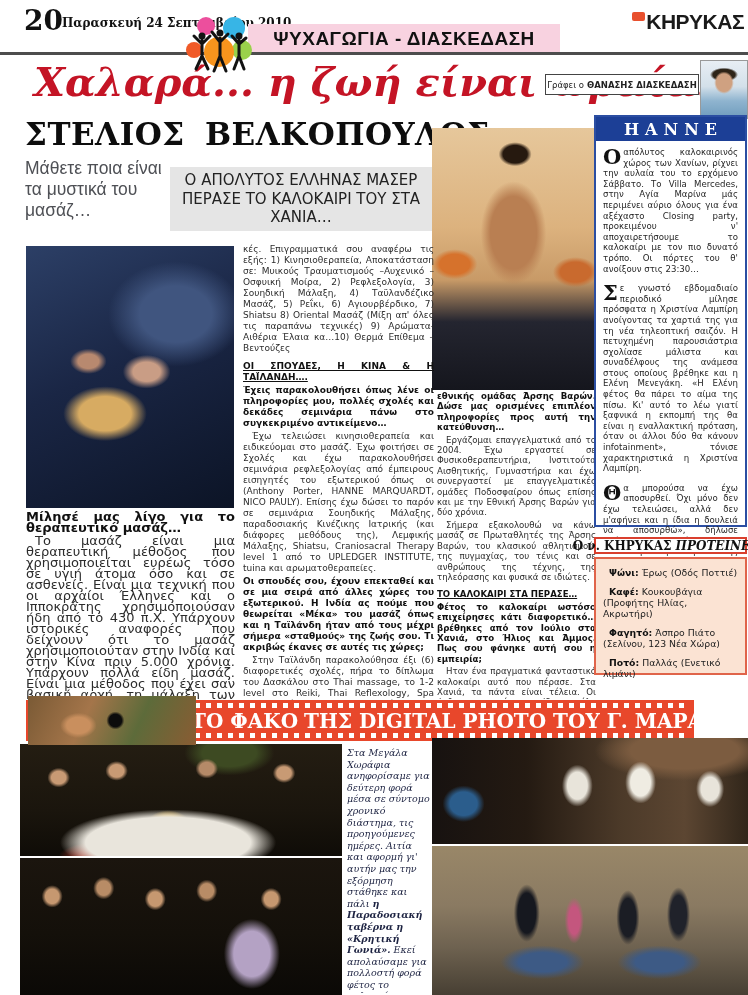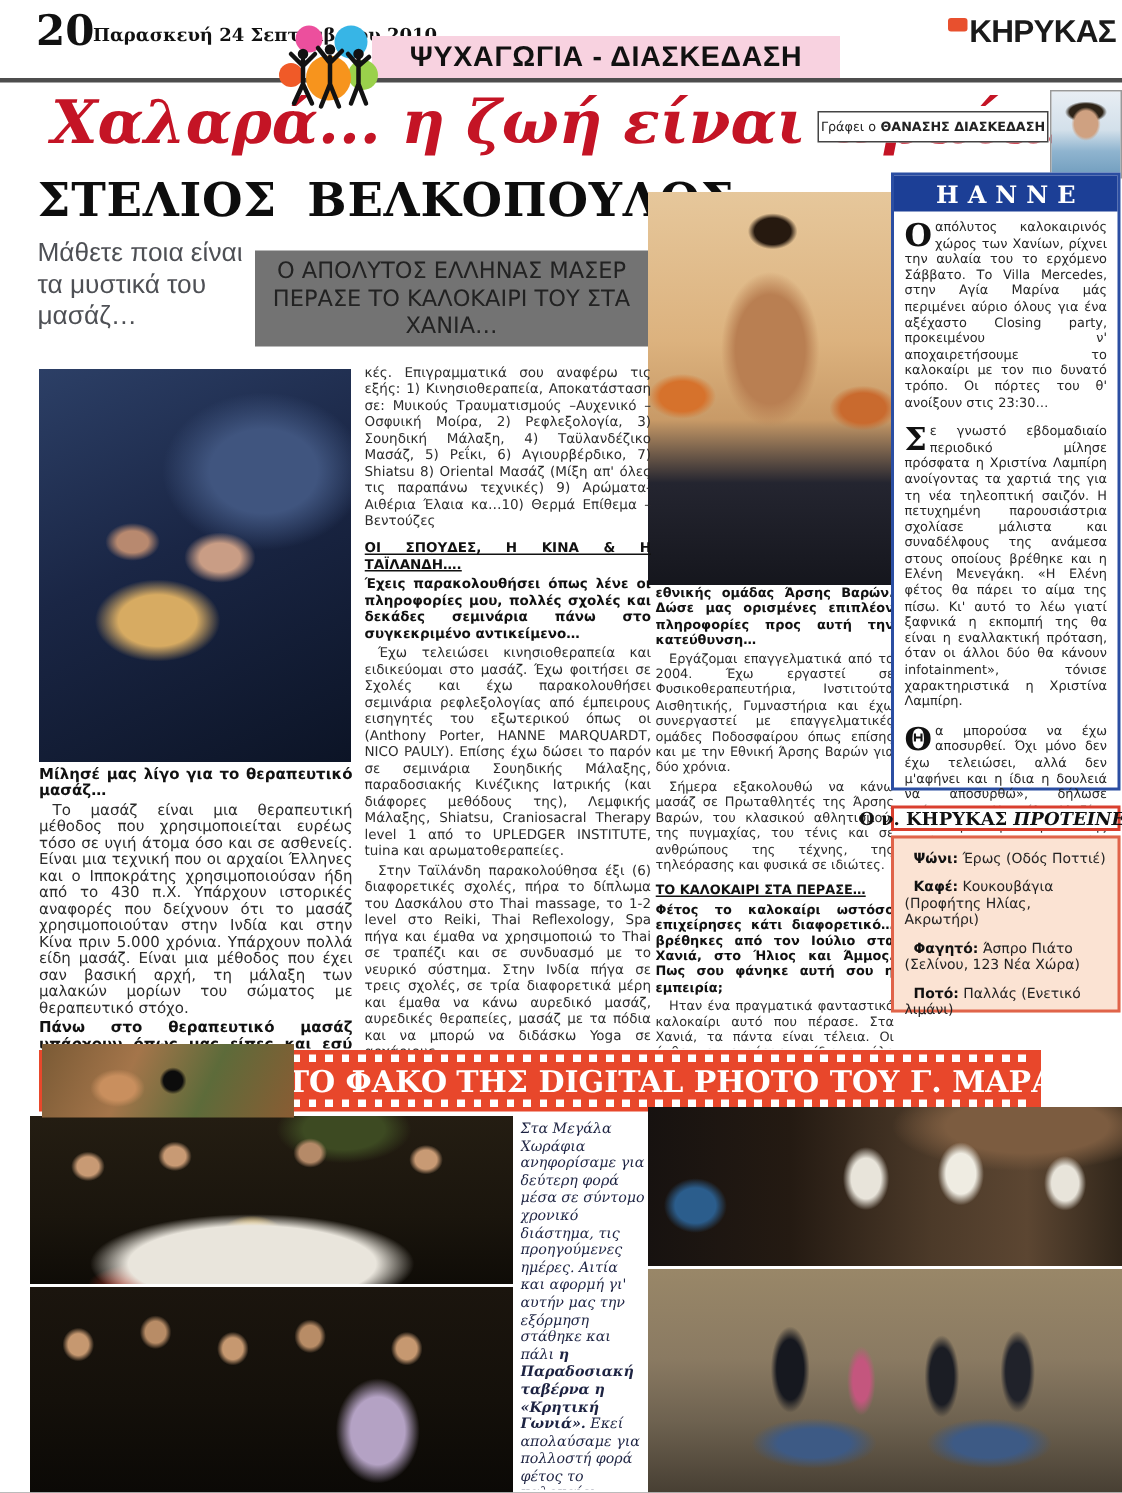--- a/index.html
+++ b/index.html
@@ -28,21 +28,21 @@
         background:
           radial-gradient(14px 16px at 50% 38%,#cfa181 0 55%,rgba(207,161,129,0) 70%),
           radial-gradient(20px 10px at 50% 24%,#2e2418 0 55%,rgba(46,36,24,0) 70%),
           linear-gradient(180deg,#e8eef4 0%,#d3e0ea 45%,#8fb4cf 70%,#6f9cbd 100%);}
 
   
   .subject{left:25px;top:116px;width:430px;font:bold 31px "DejaVu Serif",serif;color:#0d0d0d;
         letter-spacing:.5px;word-spacing:9px;white-space:nowrap;}
   .kicker{left:25px;top:158px;width:152px;font:17.5px "Liberation Sans",sans-serif;
         color:#4e5055;line-height:21px;}
-  .highlight-box{left:170px;top:167px;width:262px;height:64px;background:#737373;
+  .highlight-box{left:170px;top:167px;width:262px;height:64px;background:#e5e5e5;
         display:flex;align-items:center;justify-content:center;text-align:center;
         font-size:15px;line-height:18.5px;color:#222;padding:0 6px;box-sizing:border-box;}
 
   
   .photo{background-color:#3a3a3a;}
   .massage-photo{left:26px;top:246px;width:208px;height:262px;
     background:
       radial-gradient(58px 38px at 38% 64%,#d7ab62 0 45%,rgba(215,171,98,0) 72%),
       radial-gradient(34px 24px at 58% 48%,#c99d85 0 40%,rgba(201,157,133,0) 70%),
       radial-gradient(26px 18px at 30% 44%,#b8896f 0 40%,rgba(184,137,111,0) 70%),
@@ -57,21 +57,21 @@
       linear-gradient(180deg,#e6c79b 0%,#dcb27e 38%,#c89a67 58%,#242530 74%,#15161d 100%);}
 
   
   .col{text-align:justify;overflow:hidden;color:#2c2c2c;}
   .col p{margin:0 0 2px 0;}
   .col p.ind{text-indent:9px;}
   .col .q{font-weight:bold;color:#111;}
   .col .sub{font-weight:bold;text-decoration:underline;color:#111;margin:7px 0 2px 0;}
   .col-a{left:243px;top:244px;width:191px;height:456px;font-size:9px;line-height:11px;}
   .col-b{left:437px;top:391px;width:159px;height:308px;font-size:8.6px;line-height:10.4px;}
-  .col-c{left:26px;top:511px;width:209px;height:188px;font-size:10px;line-height:11px;}
+  .col-c{left:26px;top:511px;width:209px;height:188px;font-size:13px;line-height:11px;}
 
   
   .news-box{left:594px;top:115px;width:153px;height:412px;border:2px solid #2b4ea2;
         background:#fff;box-sizing:border-box;}
   .news-header{height:24px;background:#1c3f96;display:flex;align-items:center;justify-content:center;
         font:bold 16px "DejaVu Serif",serif;color:#fff;letter-spacing:6px;padding-left:6px;}
   .news-body{padding:6px 7px 0 7px;font-size:8.6px;line-height:10.6px;text-align:justify;color:#262626;}
   .news-body p{margin:0 0 9px 0;}
   .dropcap{float:left;font:bold 21px "DejaVu Serif",serif;line-height:18px;margin:1px 2px 0 0;color:#111;}
 
@@ -185,20 +185,21 @@
   <div class="abs highlight-box">Ο ΑΠΟΛΥΤΟΣ ΕΛΛΗΝΑΣ ΜΑΣΕΡ ΠΕΡΑΣΕ ΤΟ ΚΑΛΟΚΑΙΡΙ ΤΟΥ ΣΤΑ ΧΑΝΙΑ…</div>
 
   <div class="abs photo massage-photo"></div>
   <div class="abs photo masseur-photo"></div>
 
   <div class="abs col col-a">
     <p>κές. Επιγραμματικά σου αναφέρω τις εξής: 1) Κινησιοθεραπεία, Αποκατάσταση σε: Μυικούς Τραυματισμούς –Αυχενικό –Οσφυική Μοίρα, 2) Ρεφλεξολογία, 3) Σουηδική Μάλαξη, 4) Ταϋλανδέζικο Μασάζ, 5) Ρεΐκι, 6) Αγιουρβέρδικο, 7) Shiatsu 8) Oriental Μασάζ (Μίξη απ' όλες τις παραπάνω τεχνικές) 9) Αρώματα- Αιθέρια Έλαια κα…10) Θερμά Επίθεμα – Βεντούζες</p>
     <p class="sub">ΟΙ ΣΠΟΥΔΕΣ, Η ΚΙΝΑ &amp; Η ΤΑΪΛΑΝΔΗ….</p>
     <p class="q">Έχεις παρακολουθήσει όπως λένε οι πληροφορίες μου, πολλές σχολές και δεκάδες σεμινάρια πάνω στο συγκεκριμένο αντικείμενο…</p>
     <p class="ind">Έχω τελειώσει κινησιοθεραπεία και ειδικεύομαι στο μασάζ. Έχω φοιτήσει σε Σχολές και έχω παρακολουθήσει σεμινάρια ρεφλεξολογίας από έμπειρους εισηγητές του εξωτερικού όπως οι (Anthony Porter, HANNE MARQUARDT, NICO PAULY). Επίσης έχω δώσει το παρόν σε σεμινάρια Σουηδικής Μάλαξης, παραδοσιακής Κινέζικης Ιατρικής (και διάφορες μεθόδους της), Λεμφικής Μάλαξης, Shiatsu, Craniosacral Therapy level 1 από το UPLEDGER INSTITUTE, tuina και αρωματοθεραπείες.</p>
+    <p class="q">Οι σπουδές σου, έχουν επεκταθεί και σε μια σειρά από άλλες χώρες του εξωτερικού. Η Ινδία ας πούμε που θεωρείται «Μέκα» του μασάζ όπως και η Ταϊλάνδη ήταν από τους μέχρι σήμερα «σταθμούς» της ζωής σου. Τι ακριβώς έκανες σε αυτές τις χώρες;</p>
     <p class="ind">Στην Ταϊλάνδη παρακολούθησα έξι (6) διαφορετικές σχολές, πήρα το δίπλωμα του Δασκάλου στο Thai massage, το 1-2 level στο Reiki, Thai Reflexology, Spa πήγα και έμαθα να χρησιμοποιώ το Thai σε τραπέζι και σε συνδυασμό με το νευρικό σύστημα. Στην Ινδία πήγα σε τρεις σχολές, σε τρία διαφορετικά μέρη και έμαθα να κάνω αυρεδικό μασάζ, αυρεδικές θεραπείες, μασάζ με τα πόδια και να μπορώ να διδάσκω Yoga σε αρχάριους.</p>
 
   </div>
 
   <div class="abs col col-b">
     <p class="q">εθνικής ομάδας Άρσης Βαρών. Δώσε μας ορισμένες επιπλέον πληροφορίες προς αυτή την κατεύθυνση…</p>
     <p class="ind">Εργάζομαι επαγγελματικά από το 2004. Έχω εργαστεί σε Φυσικοθεραπευτήρια, Ινστιτούτα Αισθητικής, Γυμναστήρια και έχω συνεργαστεί με επαγγελματικές ομάδες Ποδοσφαίρου όπως επίσης και με την Εθνική Άρσης Βαρών για δύο χρόνια.</p>
     <p class="ind">Σήμερα εξακολουθώ να κάνω μασάζ σε Πρωταθλητές της Άρσης Βαρών, του κλασικού αθλητισμού, της πυγμαχίας, του τένις και σε ανθρώπους της τέχνης, της τηλεόρασης και φυσικά σε ιδιώτες.</p>
     <p class="sub">ΤΟ ΚΑΛΟΚΑΙΡΙ ΣΤΑ ΠΕΡΑΣΕ…</p>
     <p class="q">Φέτος το καλοκαίρι ωστόσο επιχείρησες κάτι διαφορετικό… βρέθηκες από τον Ιούλιο στα Χανιά, στο Ήλιος και Άμμος. Πως σου φάνηκε αυτή σου η εμπειρία;</p>

